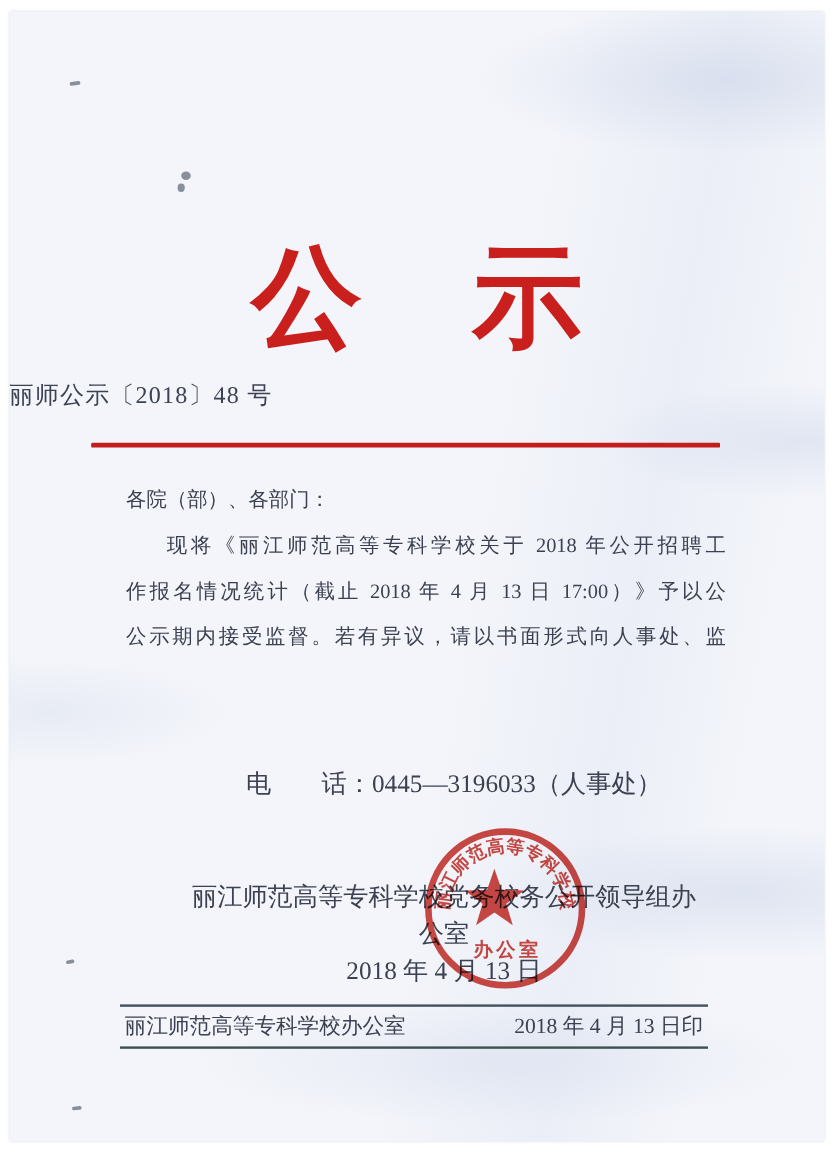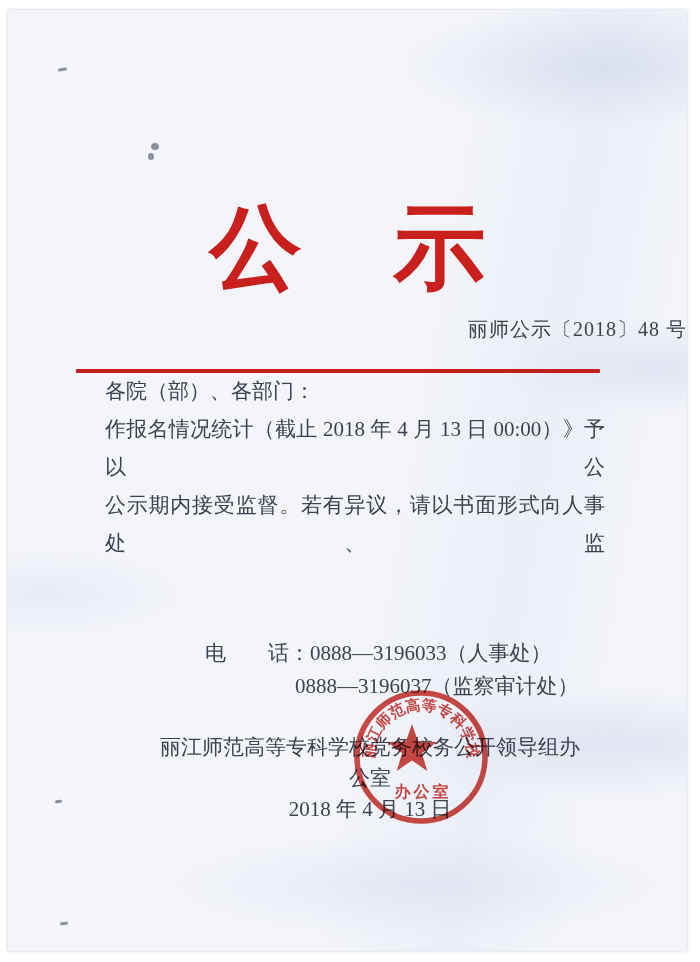--- a/index.html
+++ b/index.html
@@ -21,29 +21,29 @@
     box-shadow:0 0 3px rgba(90,100,120,.35);
   }
   .big-title{
     position:absolute;left:0;right:0;top:190px;
     display:flex;justify-content:center;gap:92px;
     font-size:92px;line-height:96px;font-weight:bold;
     color:#c9201d;
   }
   .doc-number{
     position:absolute;left:0;right:0;top:306px;
-    text-align:right;font-size:20px;color:#3c4252;letter-spacing:1px;
+    text-align:left;font-size:20px;color:#3c4252;letter-spacing:1px;
   }
   .red-rule{
     position:absolute;left:68px;top:359px;width:524px;height:4px;
     background:#c31d1c;border-radius:1px;
   }
   .content{
-    position:absolute;left:97px;top:362px;width:500px;
-    font-size:21px;line-height:38px;color:#3b4150;
+    position:absolute;left:97px;top:388px;width:500px;
+    font-size:17px;line-height:38px;color:#3b4150;
   }
   .jline{text-align:justify;text-align-last:justify;}
   .indent{text-indent:2em;}
   .phones{
     position:absolute;left:197px;top:627px;
     font-size:21px;line-height:33px;color:#3b4150;white-space:nowrap;
   }
   .phone-2{margin-left:90px;}
   .signature{
     position:absolute;left:150px;top:722px;width:424px;
@@ -82,38 +82,42 @@
     <span>公</span>
     <span>示</span>
   </div>
 
   <div class="doc-number">丽师公示〔2018〕48 号</div>
 
   <div class="red-rule"></div>
 
   <div class="content">
     <div>各院（部）、各部门：</div>
-    <div class="jline">作报名情况统计（截止 2018 年 4 月 13 日 00:00）》予以公</div>
+    <div class="jline indent">现将《丽江师范高等专科学校关于 2018 年公开招聘工</div>
+    <div class="jline">作报名情况统计（截止 2018 年 4 月 13 日 17:00）》予以公</div>
     <div class="jline">公示期内接受监督。若有异议，请以书面形式向人事处、监</div>
   </div>
 
   <div class="phones">
-    <div><span>电　　话：</span><span>0888—3196033（人事处）</span></div>
-    <div class="phone-2">0888—3196037（监察审计处）</div>
+    <div><span>电　　话：</span><span>0445—3196033（人事处）</span></div>
   </div>
 
   <div class="signature">
     <div>丽江师范高等专科学校党务校务公开领导组办公室</div>
     <div>2018 年 4 月 13 日</div>
   </div>
 
   <svg class="seal" viewBox="0 0 140 140" xmlns="http://www.w3.org/2000/svg">
     <circle cx="70" cy="70" r="64" fill="none" stroke="#cd3a34" stroke-width="5.5"></circle>
     <polygon points="61,37 67.1,54.6 85.7,55 70.9,66.2 76.3,84 61,73.4 45.7,84 51.1,66.2 36.3,55 54.9,54.6" fill="#cd3a34"></polygon>
     <path id="sealArc" d="M 25.8 86.1 A 47 47 0 1 1 114.2 86.1" fill="none"></path>
     <text font-size="15" font-weight="bold" fill="#cd3a34" font-family="'Liberation Serif','DejaVu Serif',serif">
       <textPath href="#sealArc" startOffset="50%" text-anchor="middle">丽江师范高等专科学校</textPath>
     </text>
     <text x="72" y="110" text-anchor="middle" font-size="16" font-weight="bold" fill="#cd3a34" letter-spacing="3" font-family="'Liberation Serif','DejaVu Serif',serif">办公室</text>
   </svg>
 
+  <div class="footer-bar">
+    <span>丽江师范高等专科学校办公室</span>
+    <span>2018 年 4 月 13 日印</span>
+  </div>
 
 </div>
 
 </body></html>

